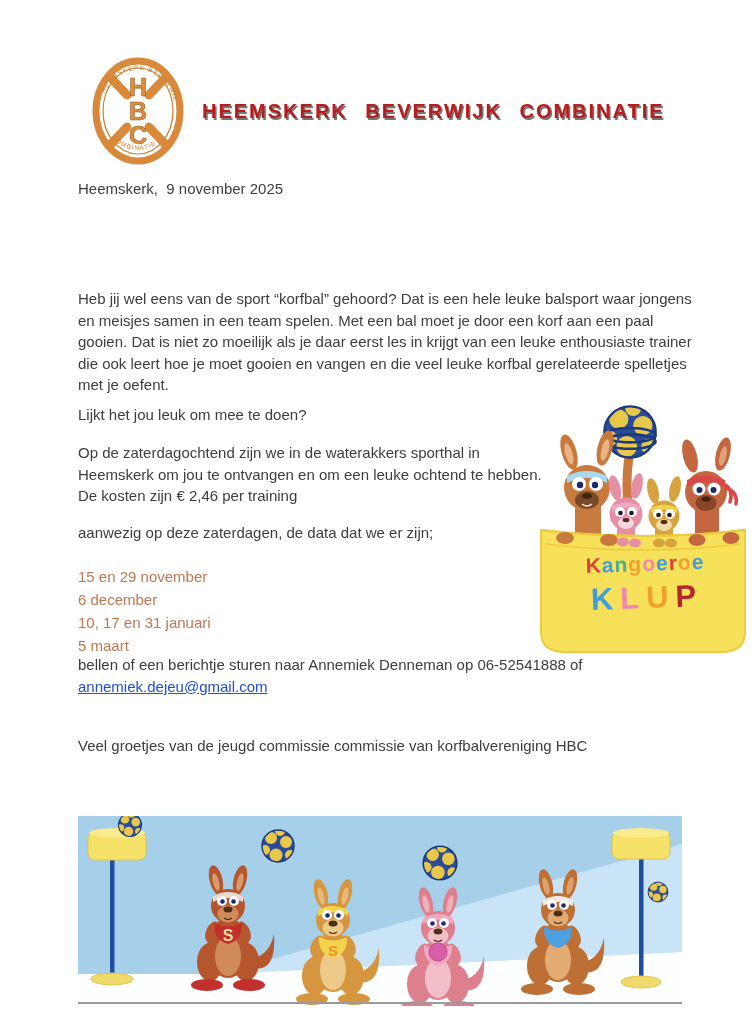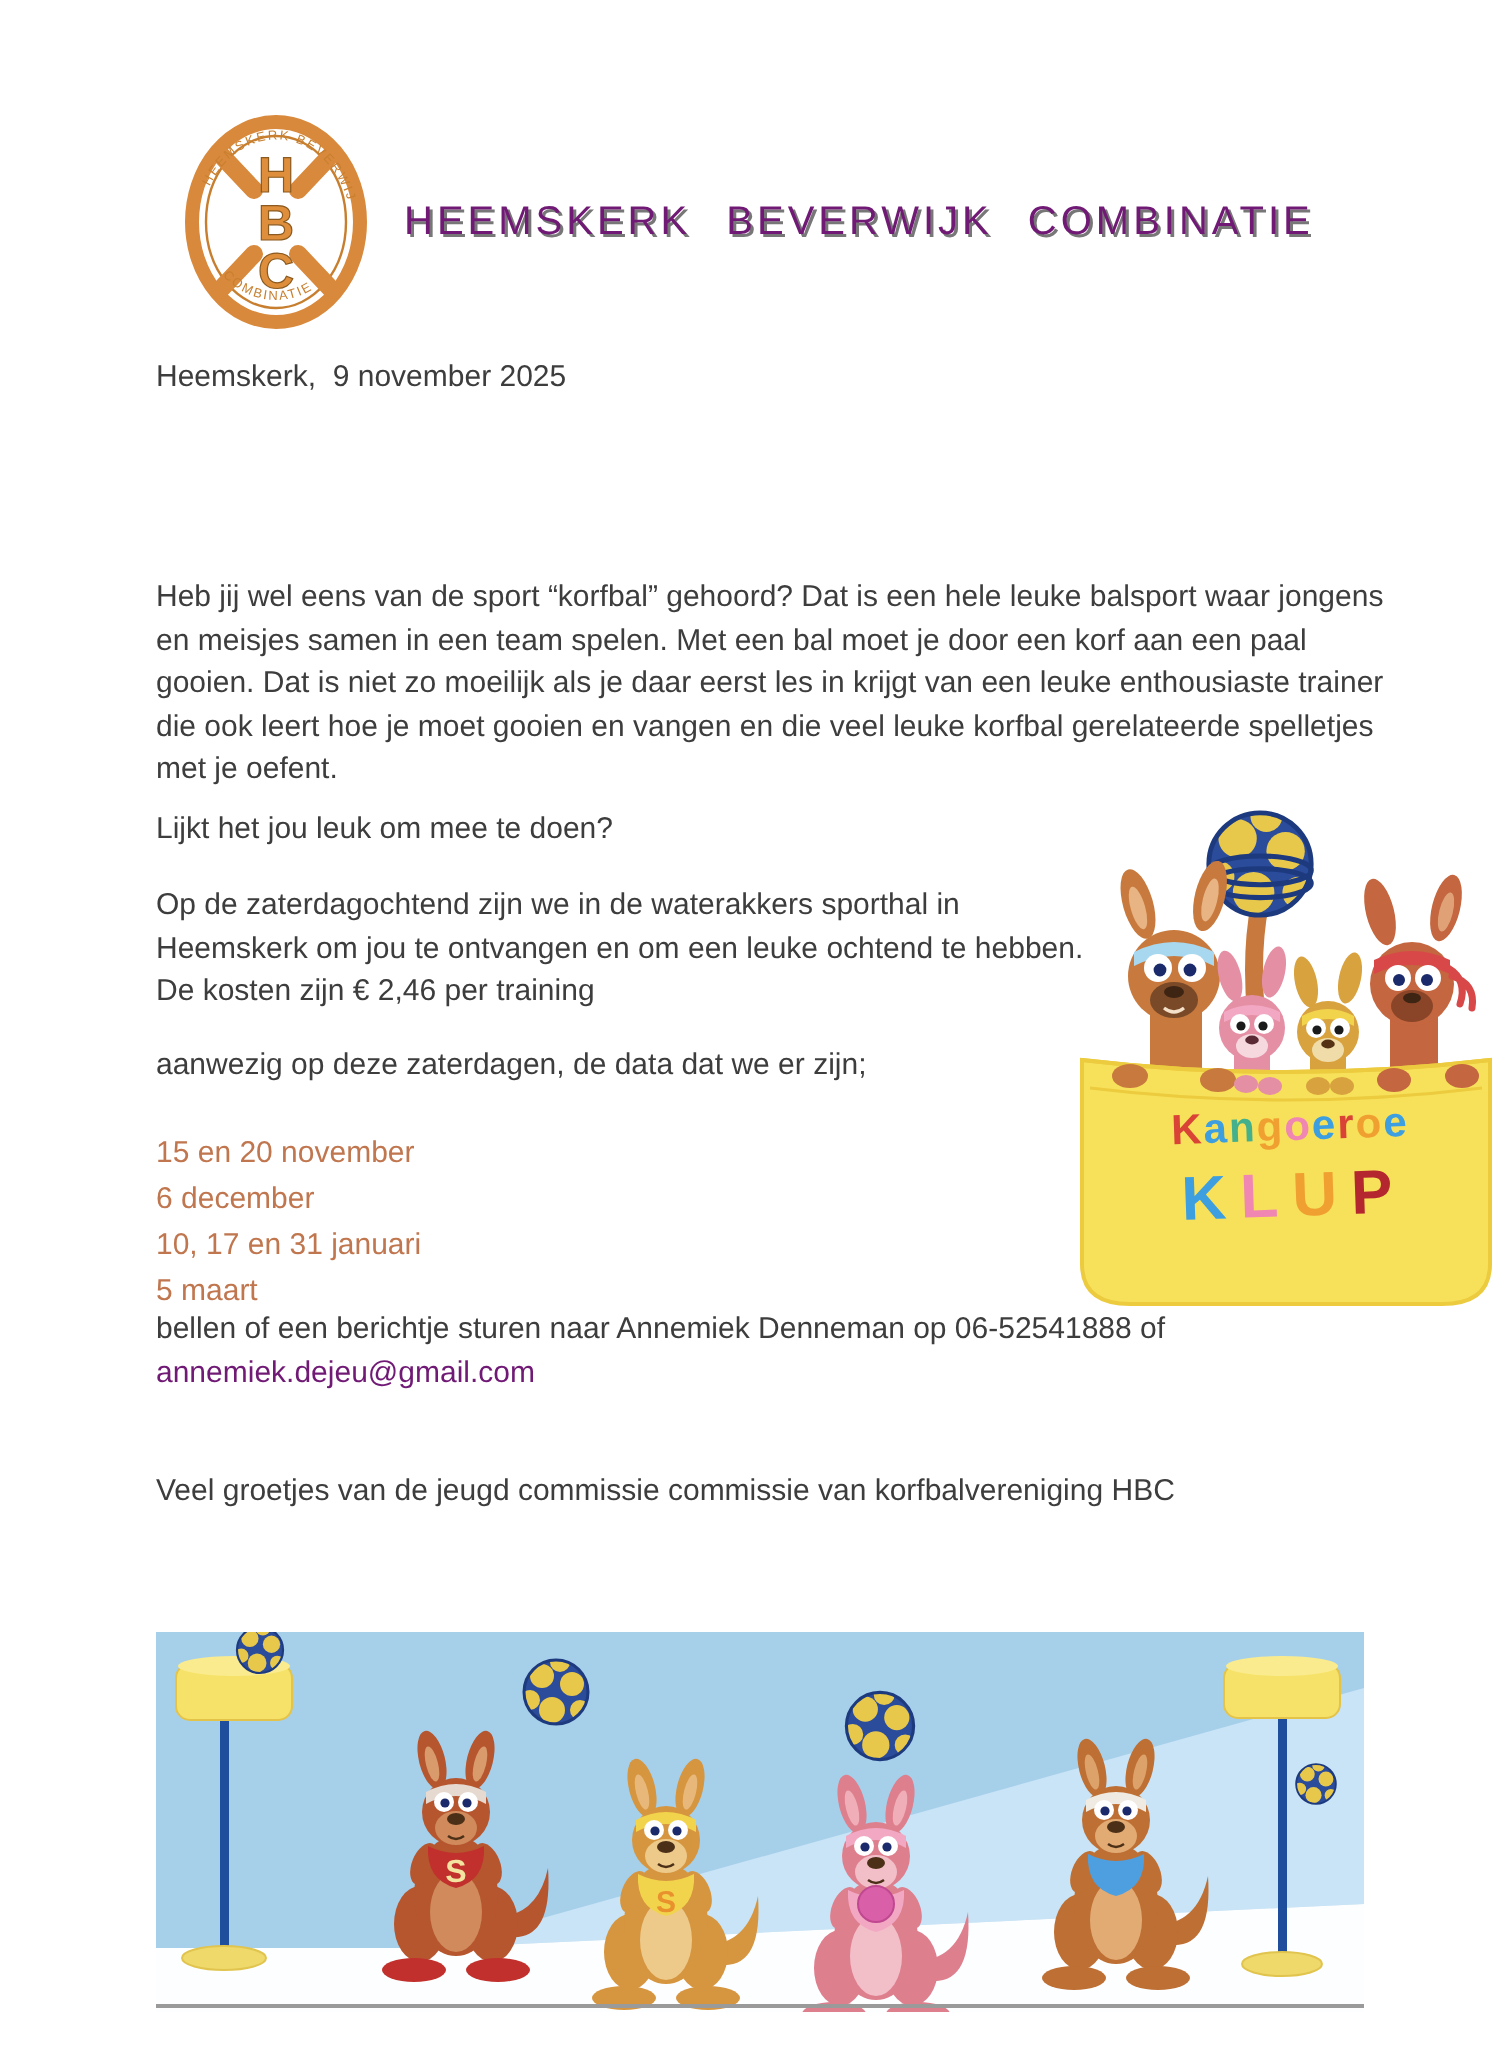--- a/index.html
+++ b/index.html
@@ -1,23 +1,23 @@
 <!DOCTYPE html>
 <html><head>
 <meta charset="utf-8">
 <style>
   html,body{margin:0;padding:0;background:#ffffff;}
   .page{position:relative;width:756px;height:1024px;background:#ffffff;overflow:hidden;
         font-family:"Liberation Sans",sans-serif;color:#3d3d3d;font-size:15px;}
   .abs{position:absolute;}
   .line{white-space:nowrap;line-height:21.5px;}
   .dates .line{line-height:23px;color:#c0774f;}
-  .org-title{font-weight:normal;font-size:20px;letter-spacing:2px;word-spacing:10px;
-             color:#701a75;text-shadow:1.5px 1.5px 0 #777777;white-space:nowrap;}
-  .email-link{color:#701a75;cursor:pointer;}
+  .org-title{font-weight:bold;font-size:20px;letter-spacing:2px;word-spacing:10px;
+             color:#b91c1c;text-shadow:1.5px 1.5px 0 #777777;white-space:nowrap;}
+  .email-link{color:#1d4ed8;text-decoration:underline;cursor:pointer;}
   .klup-word1{font-weight:bold;font-size:21px;letter-spacing:1px;text-align:center;
               transform:rotate(-2deg);}
   .klup-word2{font-weight:bold;font-size:31px;letter-spacing:7px;text-align:center;
               transform:rotate(-2deg);}
   .sep-line{background:#9a9a9a;height:2px;}
 </style>
 </head>
 <body>
 
 <div class="page">
@@ -65,21 +65,21 @@
     <div class="line">Op de zaterdagochtend zijn we in de waterakkers sporthal in</div>
     <div class="line">Heemskerk om jou te ontvangen en om een leuke ochtend te hebben.</div>
     <div class="line">De kosten zijn € 2,46 per training</div>
   </div>
 
   <div class="abs" style="left:78px;top:522px">
     <div class="line">aanwezig op deze zaterdagen, de data dat we er zijn;</div>
   </div>
 
   <div class="abs dates" style="left:78px;top:565px">
-    <div class="line">15 en 20 november</div>
+    <div class="line">15 en 29 november</div>
     <div class="line">6 december</div>
     <div class="line">10, 17 en 31 januari</div>
     <div class="line">5 maart</div>
   </div>
 
   <div class="abs" style="left:78px;top:654px">
     <div class="line">bellen of een berichtje sturen naar Annemiek Denneman op 06-52541888 of</div>
     <div class="line"><a class="email-link">annemiek.dejeu@gmail.com</a></div>
   </div>
 

